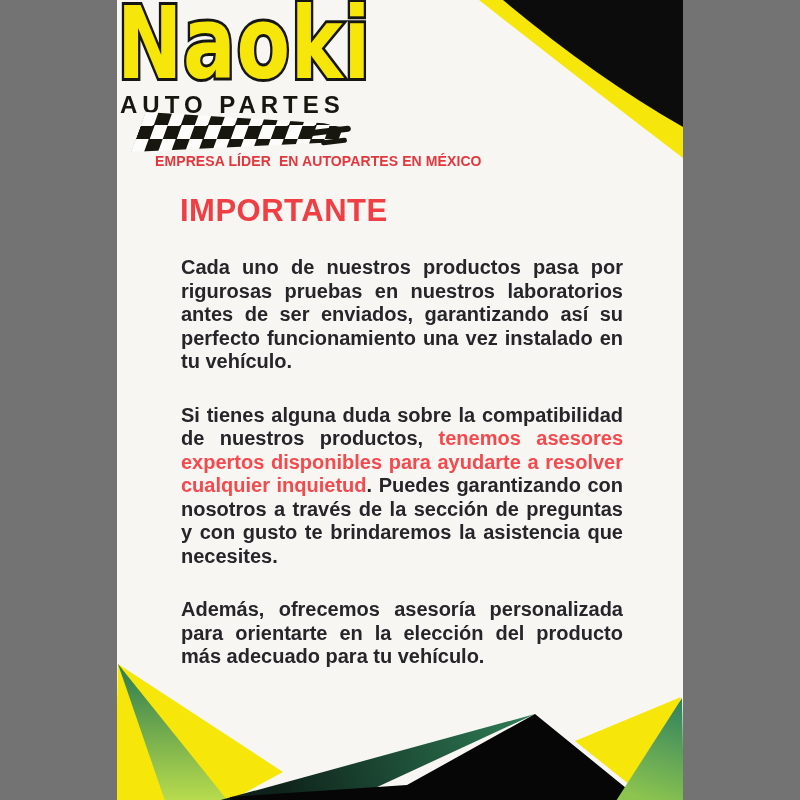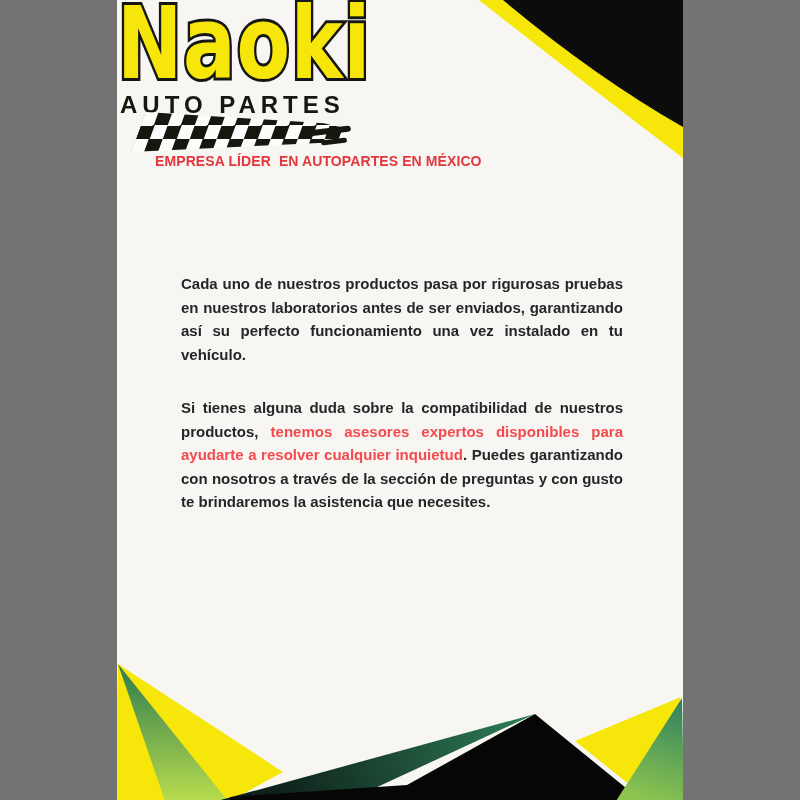--- a/index.html
+++ b/index.html
@@ -29,22 +29,22 @@
         clip-path:polygon(0 0,86% 28%,100% 44%,100% 58%,92% 76%,0 100%);}
   .dash{position:absolute;background:#17170f;border-radius:3px;}
   .dash1{left:186px;top:16px;width:44px;height:6px;transform:rotate(-7deg);}
   .dash2{left:200px;top:27px;width:26px;height:5px;transform:rotate(-7deg);}
   .tagline{position:absolute;left:6px;top:153px;
         font-size:14px;font-weight:700;color:#e2383d;white-space:pre;letter-spacing:0.1px;margin-left:32px;}
 
   
   .heading{position:absolute;left:63px;top:193px;
         font-size:31px;font-weight:800;letter-spacing:0.5px;color:#ef3e44;}
-  .bodytext{position:absolute;left:64px;top:272px;width:442px;
-        font-size:15px;font-weight:700;line-height:23.5px;color:#26262a;
+  .bodytext{position:absolute;left:64px;top:256px;width:442px;
+        font-size:20px;font-weight:700;line-height:23.5px;color:#26262a;
         text-align:justify;}
   .bodytext p{margin:0 0 30px 0;}
   .hl{color:#f4494d;}
 
   
   .bottom-svg{position:absolute;left:0;bottom:0;width:566px;height:140px;display:block;}
 </style>
 </head>
 <body>
 
@@ -58,23 +58,25 @@
 
     <div class="logo">Naoki</div>
     <div class="subtitle">AUTO PARTES</div>
     <div class="flag">
       <div class="checker"></div>
       <span class="dash dash1"></span>
       <span class="dash dash2"></span>
     </div>
     <div class="tagline">EMPRESA LÍDER  EN AUTOPARTES EN MÉXICO</div>
 
+    <div class="heading">IMPORTANTE</div>
     <div class="bodytext">
       <p>Cada uno de nuestros productos pasa por rigurosas pruebas en nuestros laboratorios antes de ser enviados, garantizando así su perfecto funcionamiento una vez instalado en tu vehículo.</p>
       <p><span>Si tienes alguna duda sobre la compatibilidad de nuestros productos, </span><span class="hl">tenemos asesores expertos disponibles para ayudarte a resolver cualquier inquietud</span><span>. Puedes garantizando con nosotros a través de la sección de preguntas y con gusto te brindaremos la asistencia que necesites.</span></p>
+      <p>Además, ofrecemos asesoría personalizada para orientarte en la elección del producto más adecuado para tu vehículo.</p>
     </div>
 
     <svg class="bottom-svg" viewBox="0 660 566 140" preserveAspectRatio="none">
       <defs>
         <linearGradient id="gLeft" x1="0" y1="0" x2="0" y2="1">
           <stop offset="0" stop-color="#2c7a50"></stop>
           <stop offset="1" stop-color="#b8dc4d"></stop>
         </linearGradient>
         <linearGradient id="gSlope" gradientUnits="userSpaceOnUse" x1="418" y1="714" x2="160" y2="800">
           <stop offset="0" stop-color="#2f7f57"></stop>

